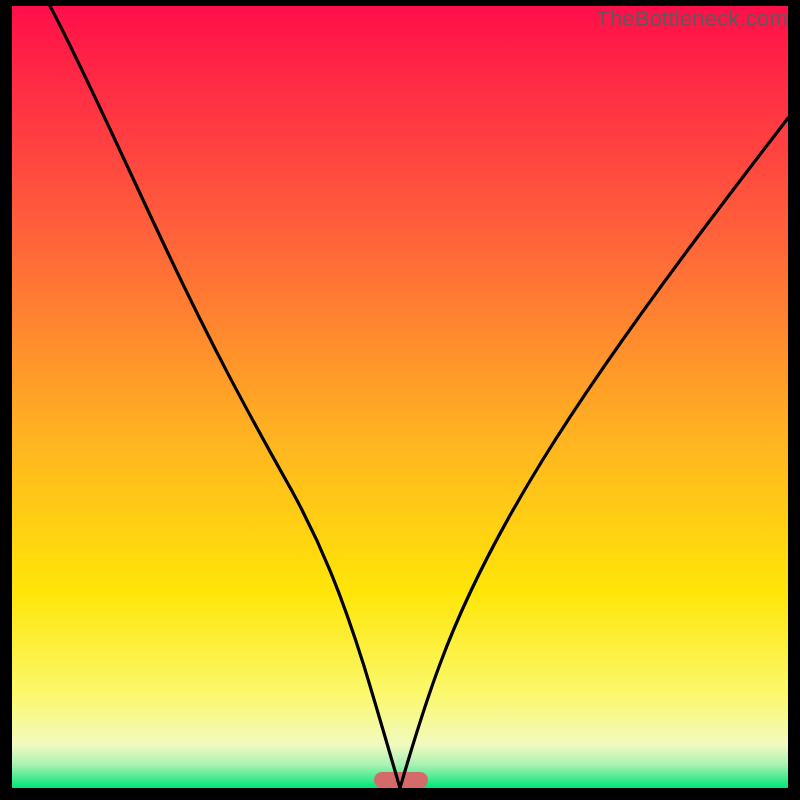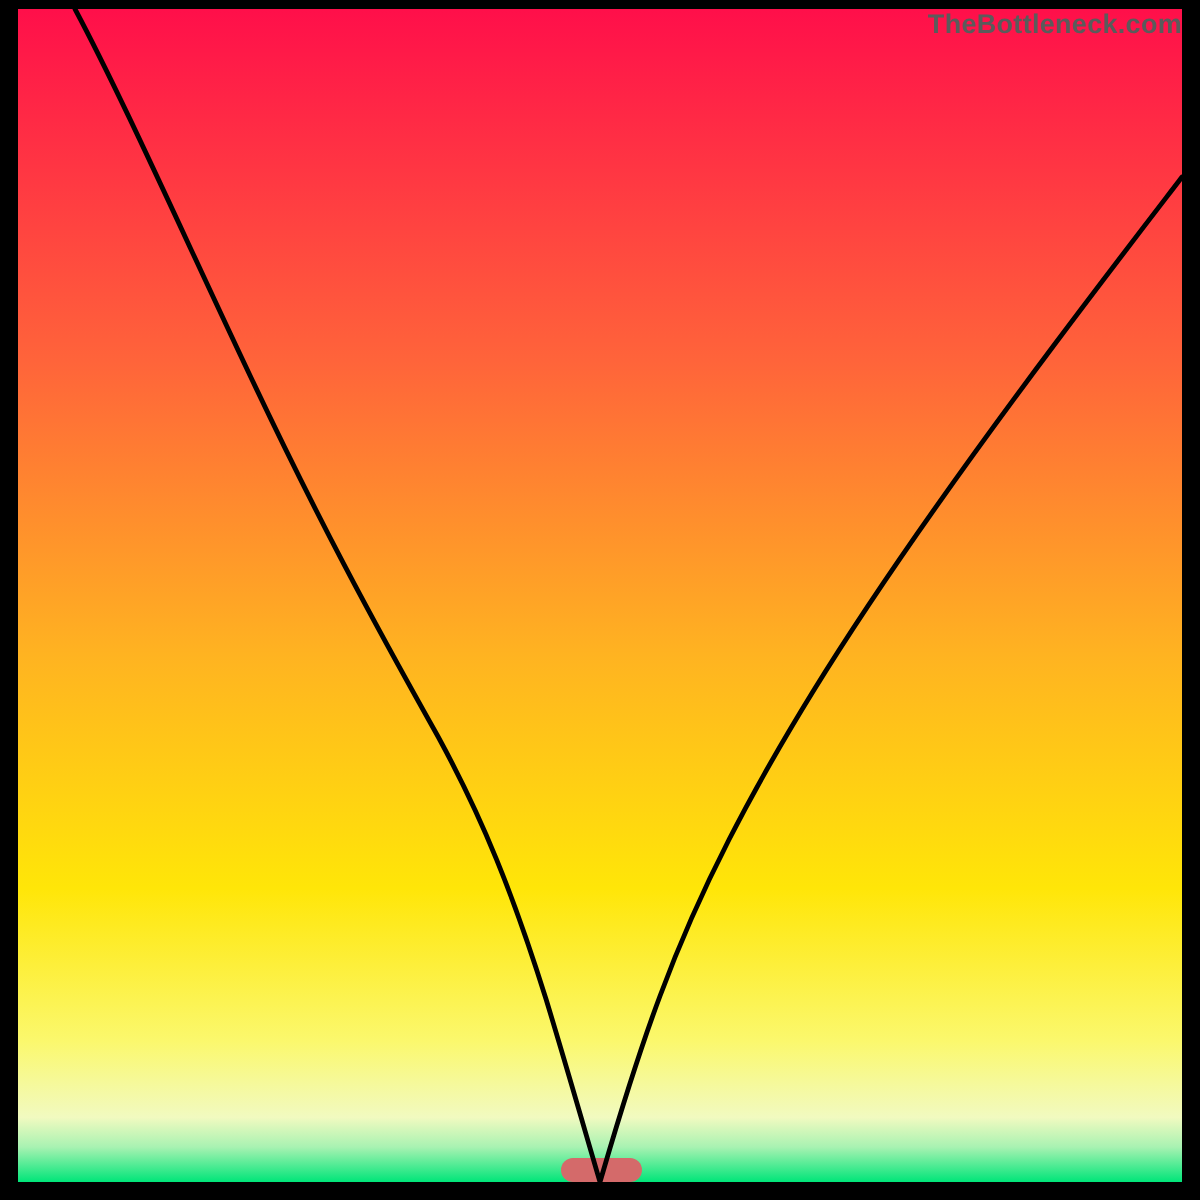--- a/index.html
+++ b/index.html
@@ -28,22 +28,22 @@
   .plot-area svg {
     display: block;
     width: 100%;
     height: 100%;
   }
   .watermark {
     position: absolute;
     top: 6px;
     right: 12px;
     color: #5b5b5b;
-    font-size: 18px;
-    font-weight: 700;
+    font-size: 22px;
+    font-weight: 400;
     letter-spacing: 0.2px;
     user-select: none;
   }
 </style>
 </head>
 <body>
 
 <div class="chart-frame">
 
   <div class="plot-area">

